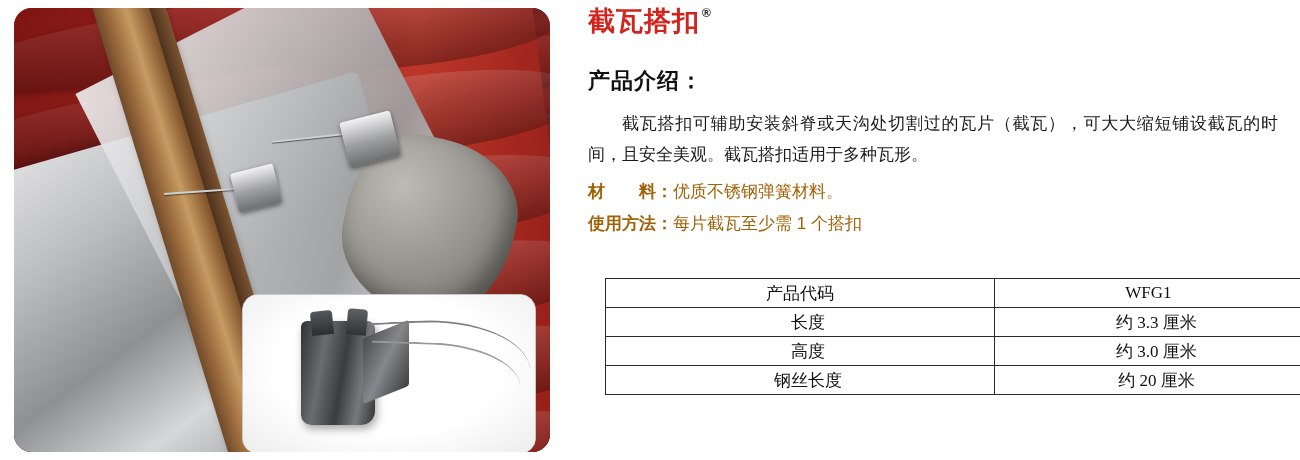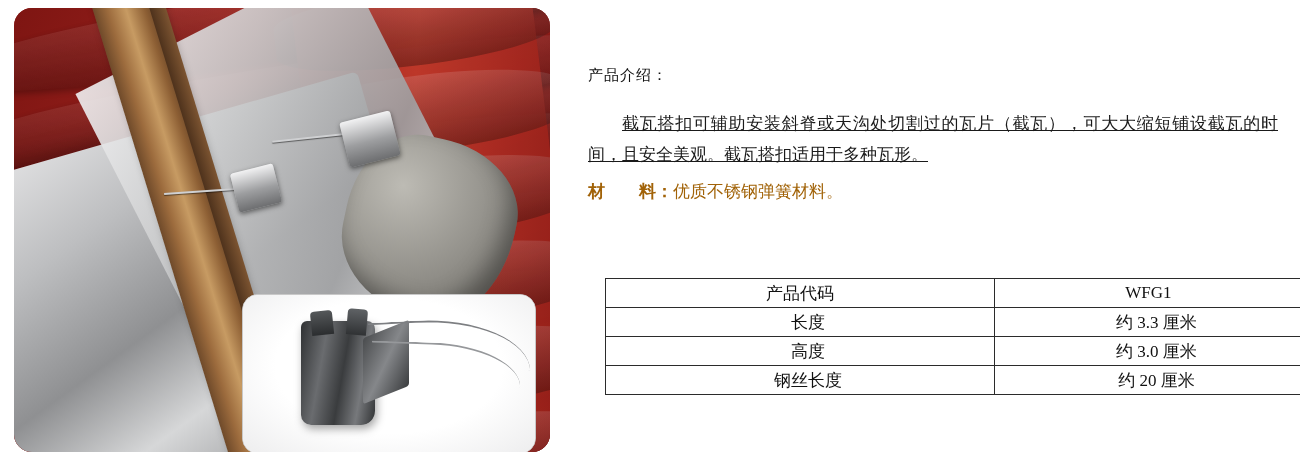--- a/index.html
+++ b/index.html
@@ -256,37 +256,36 @@
     color: #1a1a1a;
     margin-left: 2px;
     margin-top: -2px;
     font-weight: bold;
   }
 
   .section-heading {
     position: absolute;
     left: 0;
     top: 66px;
-    font-size: 15px;
-    font-weight: normal;
+    font-size: 22px;
+    font-weight: bold;
     color: #111111;
     letter-spacing: 1px;
   }
 
   .para {
     position: absolute;
     left: 0;
     top: 108px;
     width: 690px;
     font-size: 17px;
     line-height: 31px;
     color: #1a1a1a;
     text-indent: 2em;
     text-align: justify;
-    text-decoration: underline;
   }
 
   .kv {
     position: absolute;
     left: 0;
     font-size: 17px;
     line-height: 28px;
     color: #a16207;
     white-space: nowrap;
   }
@@ -369,29 +368,36 @@
       <div class="inset-shade"></div>
       <div class="clip-big"></div>
       <div class="clip-plate"></div>
       <div class="long-wire"></div>
       <div class="long-wire2"></div>
     </div>
   </div>
 
   <div class="content">
 
+    <div class="title-wrap">
+      <div class="title">截瓦搭扣</div>
+      <div class="reg">®</div>
+    </div>
 
     <div class="section-heading">产品介绍：</div>
 
     <div class="para">截瓦搭扣可辅助安装斜脊或天沟处切割过的瓦片（截瓦），可大大缩短铺设截瓦的时间，且安全美观。截瓦搭扣适用于多种瓦形。</div>
 
     <div class="kv kv-1">
       <span class="k">材　　料：</span><span>优质不锈钢弹簧材料。</span>
     </div>
 
+    <div class="kv kv-2">
+      <span class="k">使用方法：</span><span>每片截瓦至少需 1 个搭扣</span>
+    </div>
 
     <table class="spec-table">
       <tbody>
         <tr>
           <td>产品代码</td>
           <td>WFG1</td>
         </tr>
         <tr>
           <td>长度</td>
           <td>约 3.3 厘米</td>

